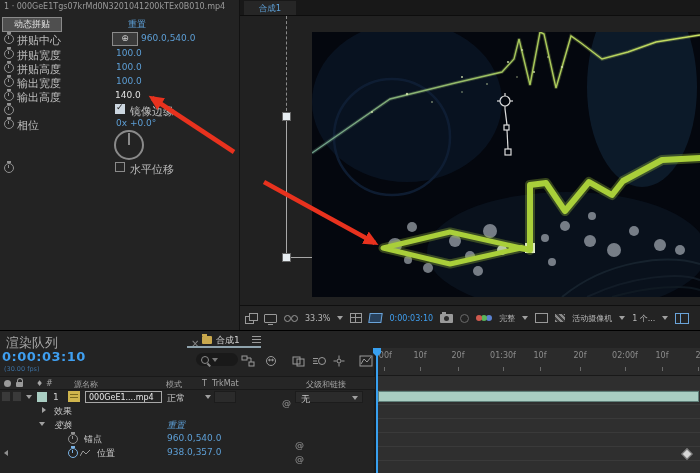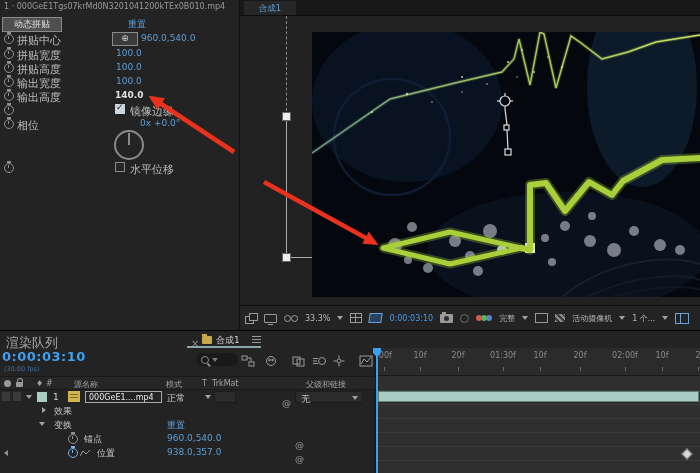--- a/index.html
+++ b/index.html
@@ -90,29 +90,29 @@
     <span class="abs sw" style="left:4px;top:63px;"></span>
     <span class="abs lbl" style="left:17px;top:62px;">拼贴高度</span>
     <span class="abs val" style="left:116px;top:62px;">100.0</span>
 
     <span class="abs sw" style="left:4px;top:77px;"></span>
     <span class="abs lbl" style="left:17px;top:76px;">输出宽度</span>
     <span class="abs val" style="left:116px;top:76px;">100.0</span>
 
     <span class="abs sw" style="left:4px;top:91px;"></span>
     <span class="abs lbl" style="left:17px;top:90px;">输出高度</span>
-    <span class="abs valw" style="left:115px;top:90px;font-weight:bold;">140.0</span>
+    <span class="abs valw" style="left:115px;top:90px;">140.0</span>
 
     <span class="abs sw" style="left:4px;top:105px;"></span>
     <span class="abs cbx on" style="left:115px;top:104px;"></span>
     <span class="abs lbl" style="left:130px;top:104px;">镜像边缘</span>
 
     <span class="abs sw" style="left:4px;top:119px;"></span>
     <span class="abs lbl" style="left:17px;top:118px;">相位</span>
-    <span class="abs val" style="left:116px;top:118px;margin-left:24px;">0x +0.0°</span>
+    <span class="abs val" style="left:116px;top:118px;">0x +0.0°</span>
     <span class="abs dial" style="left:114px;top:130px;"></span>
 
     <span class="abs sw" style="left:4px;top:163px;"></span>
     <span class="abs cbx off" style="left:115px;top:162px;"></span>
     <span class="abs lbl" style="left:130px;top:162px;">水平位移</span>
   </div>
 
   <div class="abs" style="left:240px;top:0;width:460px;height:330px;background:#212121;">
     <div class="abs" style="left:0;top:0;width:460px;height:15px;background:#181818;border-bottom:1px solid #0d0d0d;">
       <div class="abs" style="left:4px;top:1px;width:52px;height:14px;background:#262626;text-align:center;line-height:14px;font-size:8.5px;color:#5d9fd6;">合成1</div>
@@ -349,21 +349,21 @@
         <span style="position:absolute;left:5px;top:1px;font-size:9px;color:#c8c8c8;">无</span>
         <span class="chev-d" style="position:absolute;right:4px;top:4px;"></span>
       </span>
     </div>
 
     <div class="abs" style="left:0;top:73px;width:375px;height:14px;">
       <span class="chev-r" style="position:absolute;left:42px;top:3px;"></span>
       <span style="position:absolute;left:54px;top:1px;font-size:9px;color:#c8c8c8;">效果</span>
     </div>
 
-    <div class="abs" style="left:0;top:87px;width:375px;height:14px;">
+    <div class="abs" style="left:0;top:87px;width:375px;height:14px;font-style:italic;">
       <span class="chev-d" style="position:absolute;left:39px;top:4px;"></span>
       <span style="position:absolute;left:54px;top:1px;font-size:9px;color:#c8c8c8;">变换</span>
       <span class="val" style="position:absolute;left:167px;top:1px;">重置</span>
     </div>
 
     <div class="abs" style="left:0;top:101px;width:375px;height:14px;">
       <span class="sw" style="position:absolute;left:68px;top:2px;"></span>
       <span style="position:absolute;left:84px;top:1px;font-size:9px;color:#c8c8c8;">锚点</span>
       <span class="val" style="position:absolute;left:167px;top:1px;">960.0,540.0</span>
       <span class="pw" style="position:absolute;left:295px;top:1px;"></span>

